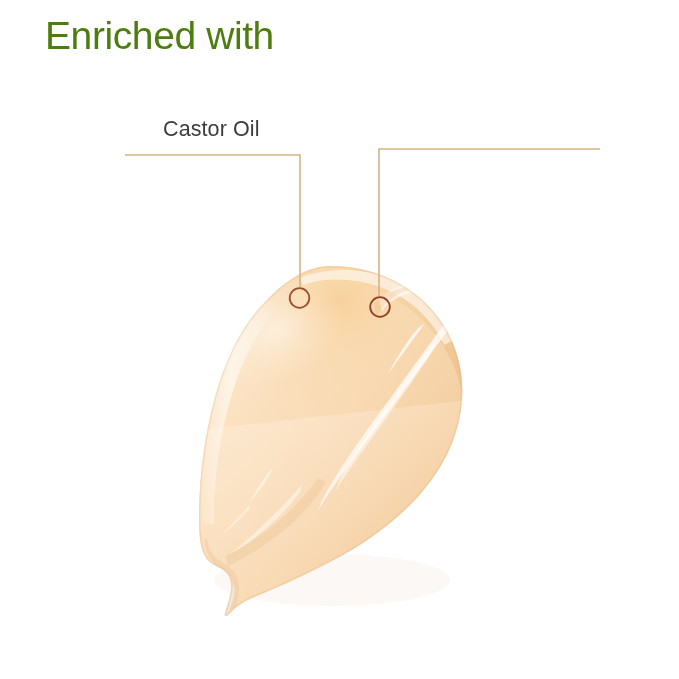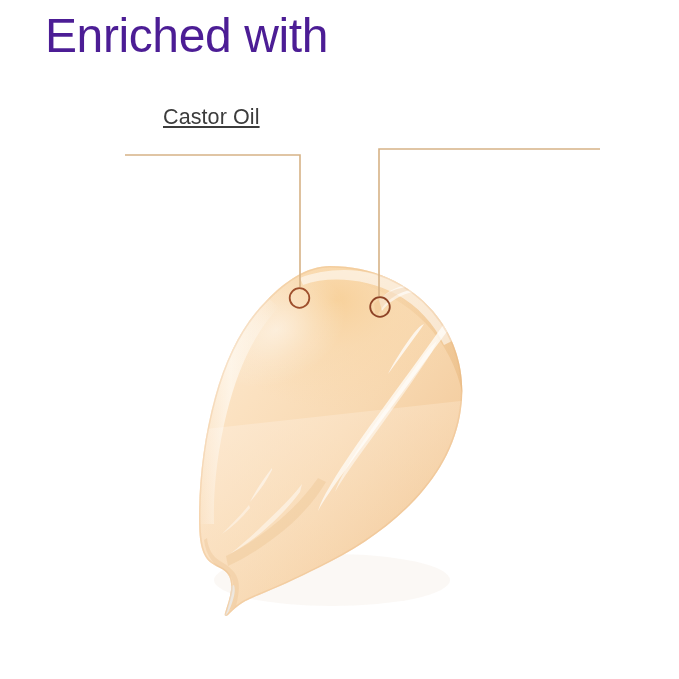--- a/index.html
+++ b/index.html
@@ -15,40 +15,39 @@
     position: relative;
     width: 679px;
     height: 679px;
     background: #ffffff;
     overflow: hidden;
   }
   #heading {
     position: absolute;
     left: 45px;
     top: 12px;
-    font-size: 48px;
+    font-size: 39px;
     line-height: 48px;
     font-weight: 400;
     letter-spacing: -0.4px;
-    color: #4c1d95;
+    color: #4d7c0f;
     white-space: nowrap;
   }
   .callout-label {
     position: absolute;
     font-size: 21.5px;
     line-height: 26px;
     font-weight: 400;
     letter-spacing: 0.1px;
     color: #3c3c3c;
     white-space: nowrap;
   }
   #label-castor-oil {
     left: 163px;
-    top: 104px;
-    text-decoration: underline;
+    top: 116px;
   }
   #label-hyaluronic-acid {
     left: 387px;
     top: 108px;
   }
   #artwork-layer,
   #leader-layer {
     position: absolute;
     left: 0;
     top: 0;

